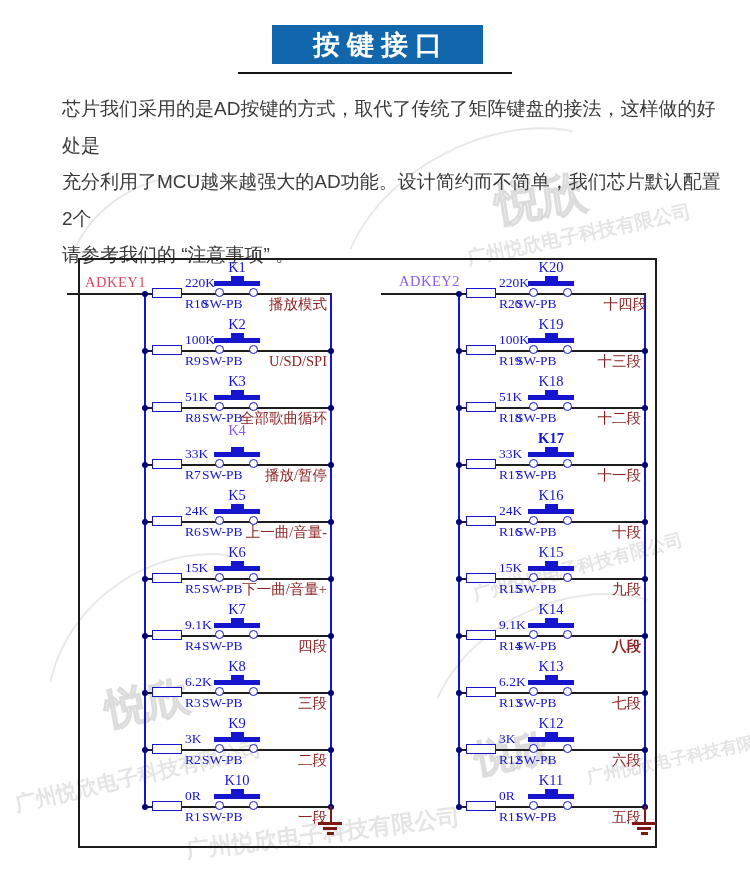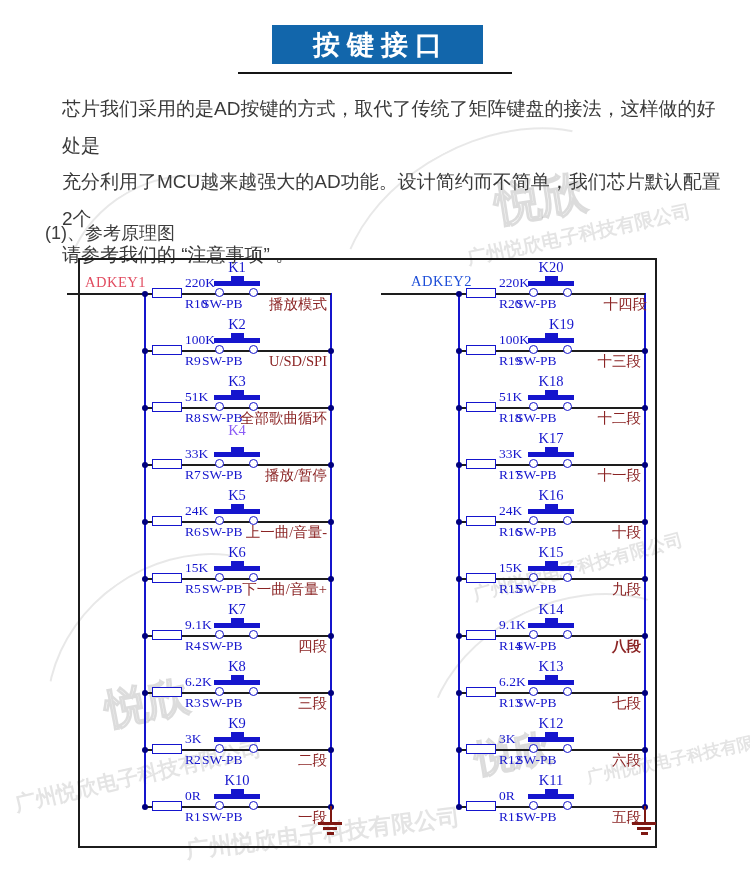--- a/index.html
+++ b/index.html
@@ -66,21 +66,20 @@
   <div class="title-box" style="background: rgb(18, 102, 171);">
     <span>按键接口</span>
   </div>
   <div class="title-underline"></div>
 
   <div class="intro">
     <div>芯片我们采用的是AD按键的方式，取代了传统了矩阵键盘的接法，这样做的好处是</div>
     <div>充分利用了MCU越来越强大的AD功能。设计简约而不简单，我们芯片默认配置2个</div>
     <div>请参考我们的 “注意事项” 。</div>
   </div>
-  <div class="section-label">(1)、参考原理图</div>
 
   <div class="schematic" id="schematic">
       <div class="net-label" style="left: 5px; top: 15px; color: rgb(225, 75, 95);">ADKEY1</div>
       <div class="wire-h" style="left: -13px; top: 33px; width: 78px; background: rgb(29, 29, 29);"></div>
       <div class="wire-v" style="left: 64px; top: 33px; height: 513px; background: rgb(21, 21, 205);"></div>
       <div class="wire-v" style="left: 250px; top: 33px; height: 513px; background: rgb(21, 21, 205);"></div>
       <div class="wire-h" style="left: 65px; top: 33px; width: 186px; background: rgb(29, 29, 29);"></div>
       <div class="dot" style="left: 62px; top: 31px; background: rgb(0, 0, 125);"></div>
       <div class="resistor" style="left: 72px; top: 28px; border-color: rgb(21, 21, 205);"></div>
       <div class="blue-text" style="left: 105px; top: 16px; color: rgb(21, 21, 205);">220K</div>
@@ -206,21 +205,21 @@
       <div class="sw-cap" style="left: 151px; top: 529px; background: rgb(21, 21, 205);"></div>
       <div class="sw-circle" style="left: 135px; top: 541px; border-color: rgb(21, 21, 205);"></div>
       <div class="sw-circle" style="left: 169px; top: 541px; border-color: rgb(21, 21, 205);"></div>
       <div class="blue-text key-text" style="left: 134px; top: 513px; width: 46px; text-align: center; color: rgb(21, 21, 205);">K10</div>
       <div class="blue-text" style="left: 122px; top: 550px; color: rgb(21, 21, 205);">SW-PB</div>
       <div class="func-label" style="right: 328px; top: 550px; color: rgb(139, 36, 36);">一段</div>
       <div class="gnd-stem" style="left: 250px; top: 546px; height: 17px; background: rgb(126, 24, 18);"></div>
       <div class="gnd-bar" style="left: 238px; top: 562px; width: 24px; background: rgb(126, 24, 18);"></div>
       <div class="gnd-bar" style="left: 243px; top: 567px; width: 14px; background: rgb(126, 24, 18);"></div>
       <div class="gnd-bar" style="left: 247px; top: 572px; width: 7px; background: rgb(126, 24, 18);"></div>
-      <div class="net-label" style="left: 319px; top: 14px; color: #1d4ed8; margin-left: 12px;">ADKEY2</div>
+      <div class="net-label" style="left: 319px; top: 14px; color: #8b5cf6;">ADKEY2</div>
       <div class="wire-h" style="left: 301px; top: 33px; width: 78px; background: rgb(29, 29, 29);"></div>
       <div class="wire-v" style="left: 378px; top: 33px; height: 513px; background: rgb(21, 21, 205);"></div>
       <div class="wire-v" style="left: 564px; top: 33px; height: 513px; background: rgb(21, 21, 205);"></div>
       <div class="wire-h" style="left: 379px; top: 33px; width: 186px; background: rgb(29, 29, 29);"></div>
       <div class="dot" style="left: 376px; top: 31px; background: rgb(0, 0, 125);"></div>
       <div class="resistor" style="left: 386px; top: 28px; border-color: rgb(21, 21, 205);"></div>
       <div class="blue-text" style="left: 419px; top: 16px; color: rgb(21, 21, 205);">220K</div>
       <div class="blue-text" style="left: 419px; top: 37px; color: rgb(21, 21, 205);">R20</div>
       <div class="sw-bar" style="left: 448px; top: 21px; background: rgb(21, 21, 205);"></div>
       <div class="sw-cap" style="left: 465px; top: 16px; background: rgb(21, 21, 205);"></div>
@@ -232,21 +231,21 @@
       <div class="wire-h" style="left: 379px; top: 90px; width: 186px; background: rgb(29, 29, 29);"></div>
       <div class="dot" style="left: 376px; top: 88px; background: rgb(0, 0, 125);"></div>
       <div class="dot" style="left: 562px; top: 88px; background: rgb(0, 0, 125);"></div>
       <div class="resistor" style="left: 386px; top: 85px; border-color: rgb(21, 21, 205);"></div>
       <div class="blue-text" style="left: 419px; top: 73px; color: rgb(21, 21, 205);">100K</div>
       <div class="blue-text" style="left: 419px; top: 94px; color: rgb(21, 21, 205);">R19</div>
       <div class="sw-bar" style="left: 448px; top: 78px; background: rgb(21, 21, 205);"></div>
       <div class="sw-cap" style="left: 465px; top: 73px; background: rgb(21, 21, 205);"></div>
       <div class="sw-circle" style="left: 449px; top: 85px; border-color: rgb(21, 21, 205);"></div>
       <div class="sw-circle" style="left: 483px; top: 85px; border-color: rgb(21, 21, 205);"></div>
-      <div class="blue-text key-text" style="left: 448px; top: 57px; width: 46px; text-align: right; color: rgb(21, 21, 205);">K19</div>
+      <div class="blue-text key-text" style="left: 448px; top: 57px; width: 46px; text-align: center; color: rgb(21, 21, 205);">K19</div>
       <div class="blue-text" style="left: 436px; top: 94px; color: rgb(21, 21, 205);">SW-PB</div>
       <div class="func-label" style="right: 14px; top: 94px; color: rgb(139, 36, 36);">十三段</div>
       <div class="wire-h" style="left: 379px; top: 147px; width: 186px; background: rgb(29, 29, 29);"></div>
       <div class="dot" style="left: 376px; top: 145px; background: rgb(0, 0, 125);"></div>
       <div class="dot" style="left: 562px; top: 145px; background: rgb(0, 0, 125);"></div>
       <div class="resistor" style="left: 386px; top: 142px; border-color: rgb(21, 21, 205);"></div>
       <div class="blue-text" style="left: 419px; top: 130px; color: rgb(21, 21, 205);">51K</div>
       <div class="blue-text" style="left: 419px; top: 151px; color: rgb(21, 21, 205);">R18</div>
       <div class="sw-bar" style="left: 448px; top: 135px; background: rgb(21, 21, 205);"></div>
       <div class="sw-cap" style="left: 465px; top: 130px; background: rgb(21, 21, 205);"></div>
@@ -258,21 +257,21 @@
       <div class="wire-h" style="left: 379px; top: 204px; width: 186px; background: rgb(29, 29, 29);"></div>
       <div class="dot" style="left: 376px; top: 202px; background: rgb(0, 0, 125);"></div>
       <div class="dot" style="left: 562px; top: 202px; background: rgb(0, 0, 125);"></div>
       <div class="resistor" style="left: 386px; top: 199px; border-color: rgb(21, 21, 205);"></div>
       <div class="blue-text" style="left: 419px; top: 187px; color: rgb(21, 21, 205);">33K</div>
       <div class="blue-text" style="left: 419px; top: 208px; color: rgb(21, 21, 205);">R17</div>
       <div class="sw-bar" style="left: 448px; top: 192px; background: rgb(21, 21, 205);"></div>
       <div class="sw-cap" style="left: 465px; top: 187px; background: rgb(21, 21, 205);"></div>
       <div class="sw-circle" style="left: 449px; top: 199px; border-color: rgb(21, 21, 205);"></div>
       <div class="sw-circle" style="left: 483px; top: 199px; border-color: rgb(21, 21, 205);"></div>
-      <div class="blue-text key-text" style="left: 448px; top: 171px; width: 46px; text-align: center; color: rgb(21, 21, 205);">K17</div>
+      <div class="blue-text key-text" style="left: 448px; top: 171px; width: 46px; text-align: center; color: rgb(21, 21, 205); font-weight: bold;">K17</div>
       <div class="blue-text" style="left: 436px; top: 208px; color: rgb(21, 21, 205);">SW-PB</div>
       <div class="func-label" style="right: 14px; top: 208px; color: rgb(139, 36, 36);">十一段</div>
       <div class="wire-h" style="left: 379px; top: 261px; width: 186px; background: rgb(29, 29, 29);"></div>
       <div class="dot" style="left: 376px; top: 259px; background: rgb(0, 0, 125);"></div>
       <div class="dot" style="left: 562px; top: 259px; background: rgb(0, 0, 125);"></div>
       <div class="resistor" style="left: 386px; top: 256px; border-color: rgb(21, 21, 205);"></div>
       <div class="blue-text" style="left: 419px; top: 244px; color: rgb(21, 21, 205);">24K</div>
       <div class="blue-text" style="left: 419px; top: 265px; color: rgb(21, 21, 205);">R16</div>
       <div class="sw-bar" style="left: 448px; top: 249px; background: rgb(21, 21, 205);"></div>
       <div class="sw-cap" style="left: 465px; top: 244px; background: rgb(21, 21, 205);"></div>

